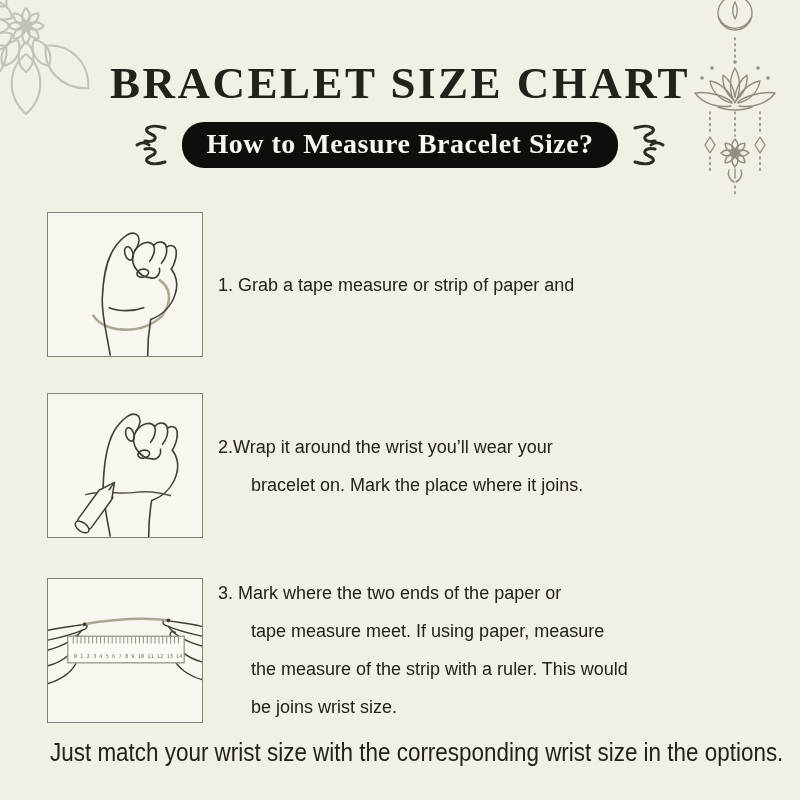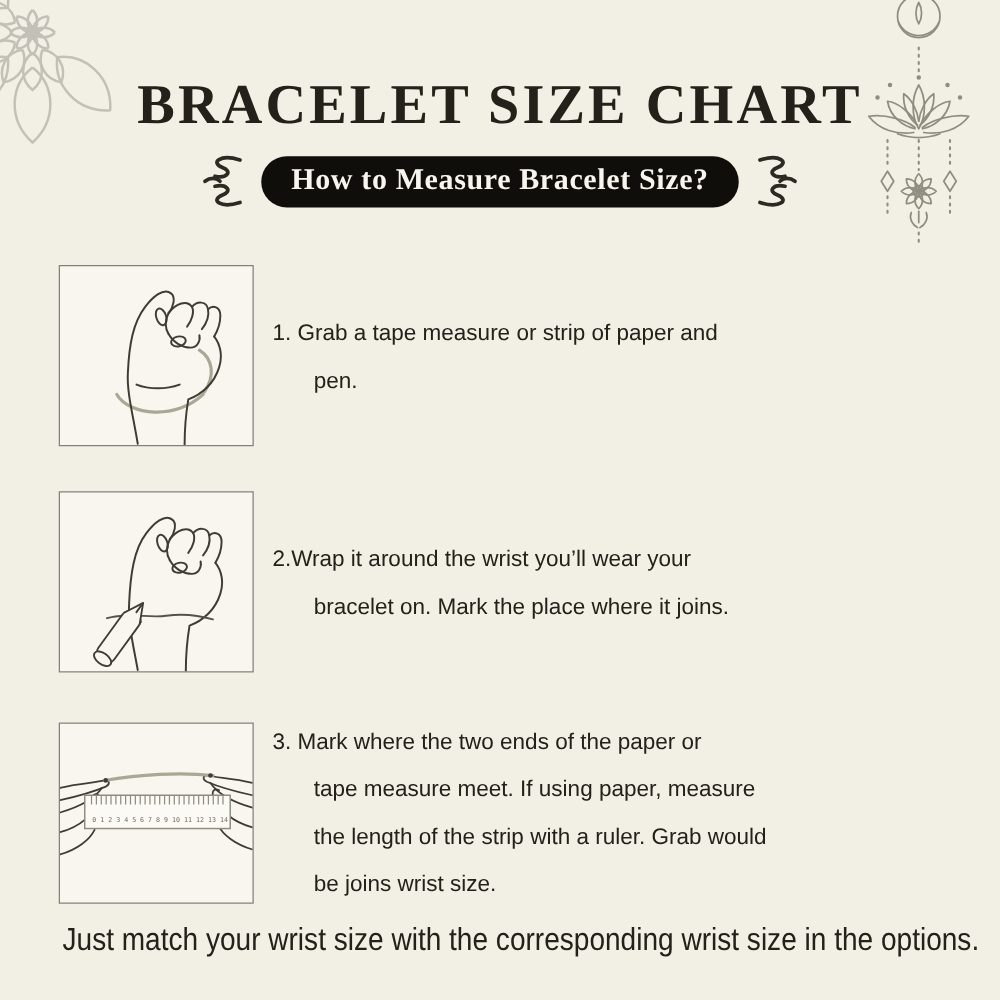--- a/index.html
+++ b/index.html
@@ -20,21 +20,21 @@
   
   .header{padding-top:60px;text-align:center;position:relative;z-index:2}
   .title{
     font-family:"Liberation Serif","DejaVu Serif",serif;font-weight:700;
     font-size:45px;line-height:1.05;letter-spacing:2.5px;color:var(--text);
   }
   .badge-row{margin-top:15px;display:flex;align-items:center;justify-content:center;gap:13px}
   .badge{
     background:var(--badge_background);color:var(--badge_text);
     font-family:"Liberation Serif","DejaVu Serif",serif;font-weight:700;
-    font-size:24px;letter-spacing:.5px;padding:6px 24px 8px;border-radius:22px;
+    font-size:28px;letter-spacing:.5px;padding:6px 24px 8px;border-radius:22px;
   }
   .flourish{display:inline-flex}
   
   .steps{margin:44px 40px 0 47px}
   .step-row{display:flex;align-items:center;margin-bottom:36px}
   .step-row:last-child{margin-bottom:4px}
   .panel{
     flex:none;width:156px;height:145px;background:var(--panel_background);
     border:1.5px solid var(--panel_border);
   }
@@ -176,21 +176,20 @@
           <path d="M125,57 C130,63 132,73 129,82 C125,95 115,104 104,108 C102,120 101,132 101,145"></path>
           <path d="M88,55 C92,62 99,66 106,66 C111,66 114,61 113,56"></path>
           <ellipse cx="82" cy="41" rx="4" ry="7" transform="rotate(-18 82 41)"></ellipse>
           <ellipse cx="96" cy="61" rx="6" ry="4" transform="rotate(-12 96 61)"></ellipse>
           <path d="M62,96 C72,100 86,100 97,96"></path>
         </g>
       </svg>
     </div>
     <div class="step-text">
       <div class="line">1. Grab a tape measure or strip of paper and</div>
-      <div class="line cont">pen.</div>
     </div>
   </div>
 
   <div class="step-row">
     <div class="panel">
       <svg viewBox="0 0 156 145">
         <g stroke="var(--sketch)" stroke-width="1.6" fill="none" stroke-linecap="round" stroke-linejoin="round">
           <path d="M63,144 C59,122 55,106 56,90 C57,66 60,46 70,33 C76,25 85,17 91,22 C95,25 93,33 89,38"></path>
           <path d="M89,38 C86,44 86,50 89,55"></path>
           <path d="M89,38 C95,30 104,27 108,33 C110,37 108,44 104,49"></path>
@@ -244,21 +243,21 @@
         <g stroke="var(--sketch_light)" stroke-width="2.6" fill="none" stroke-linecap="round">
           <path d="M36,46 C64,41 98,39 124,42"></path>
         </g>
         <circle cx="37" cy="46" r="1.9" fill="var(--sketch)"></circle>
         <circle cx="122" cy="42" r="1.9" fill="var(--sketch)"></circle>
       </svg>
     </div>
     <div class="step-text">
       <div class="line">3. Mark where the two ends of the paper or</div>
       <div class="line cont">tape measure meet. If using paper, measure</div>
-      <div class="line cont">the length of the strip with a ruler. Grab would</div>
+      <div class="line cont">the measure of the strip with a ruler. This would</div>
       <div class="line cont">be joins wrist size.</div>
     </div>
   </div>
 
 </div>
 
 <div class="footer">
   <span>Just match your wrist size with the corresponding wrist size in the options.</span>
 </div>
 

